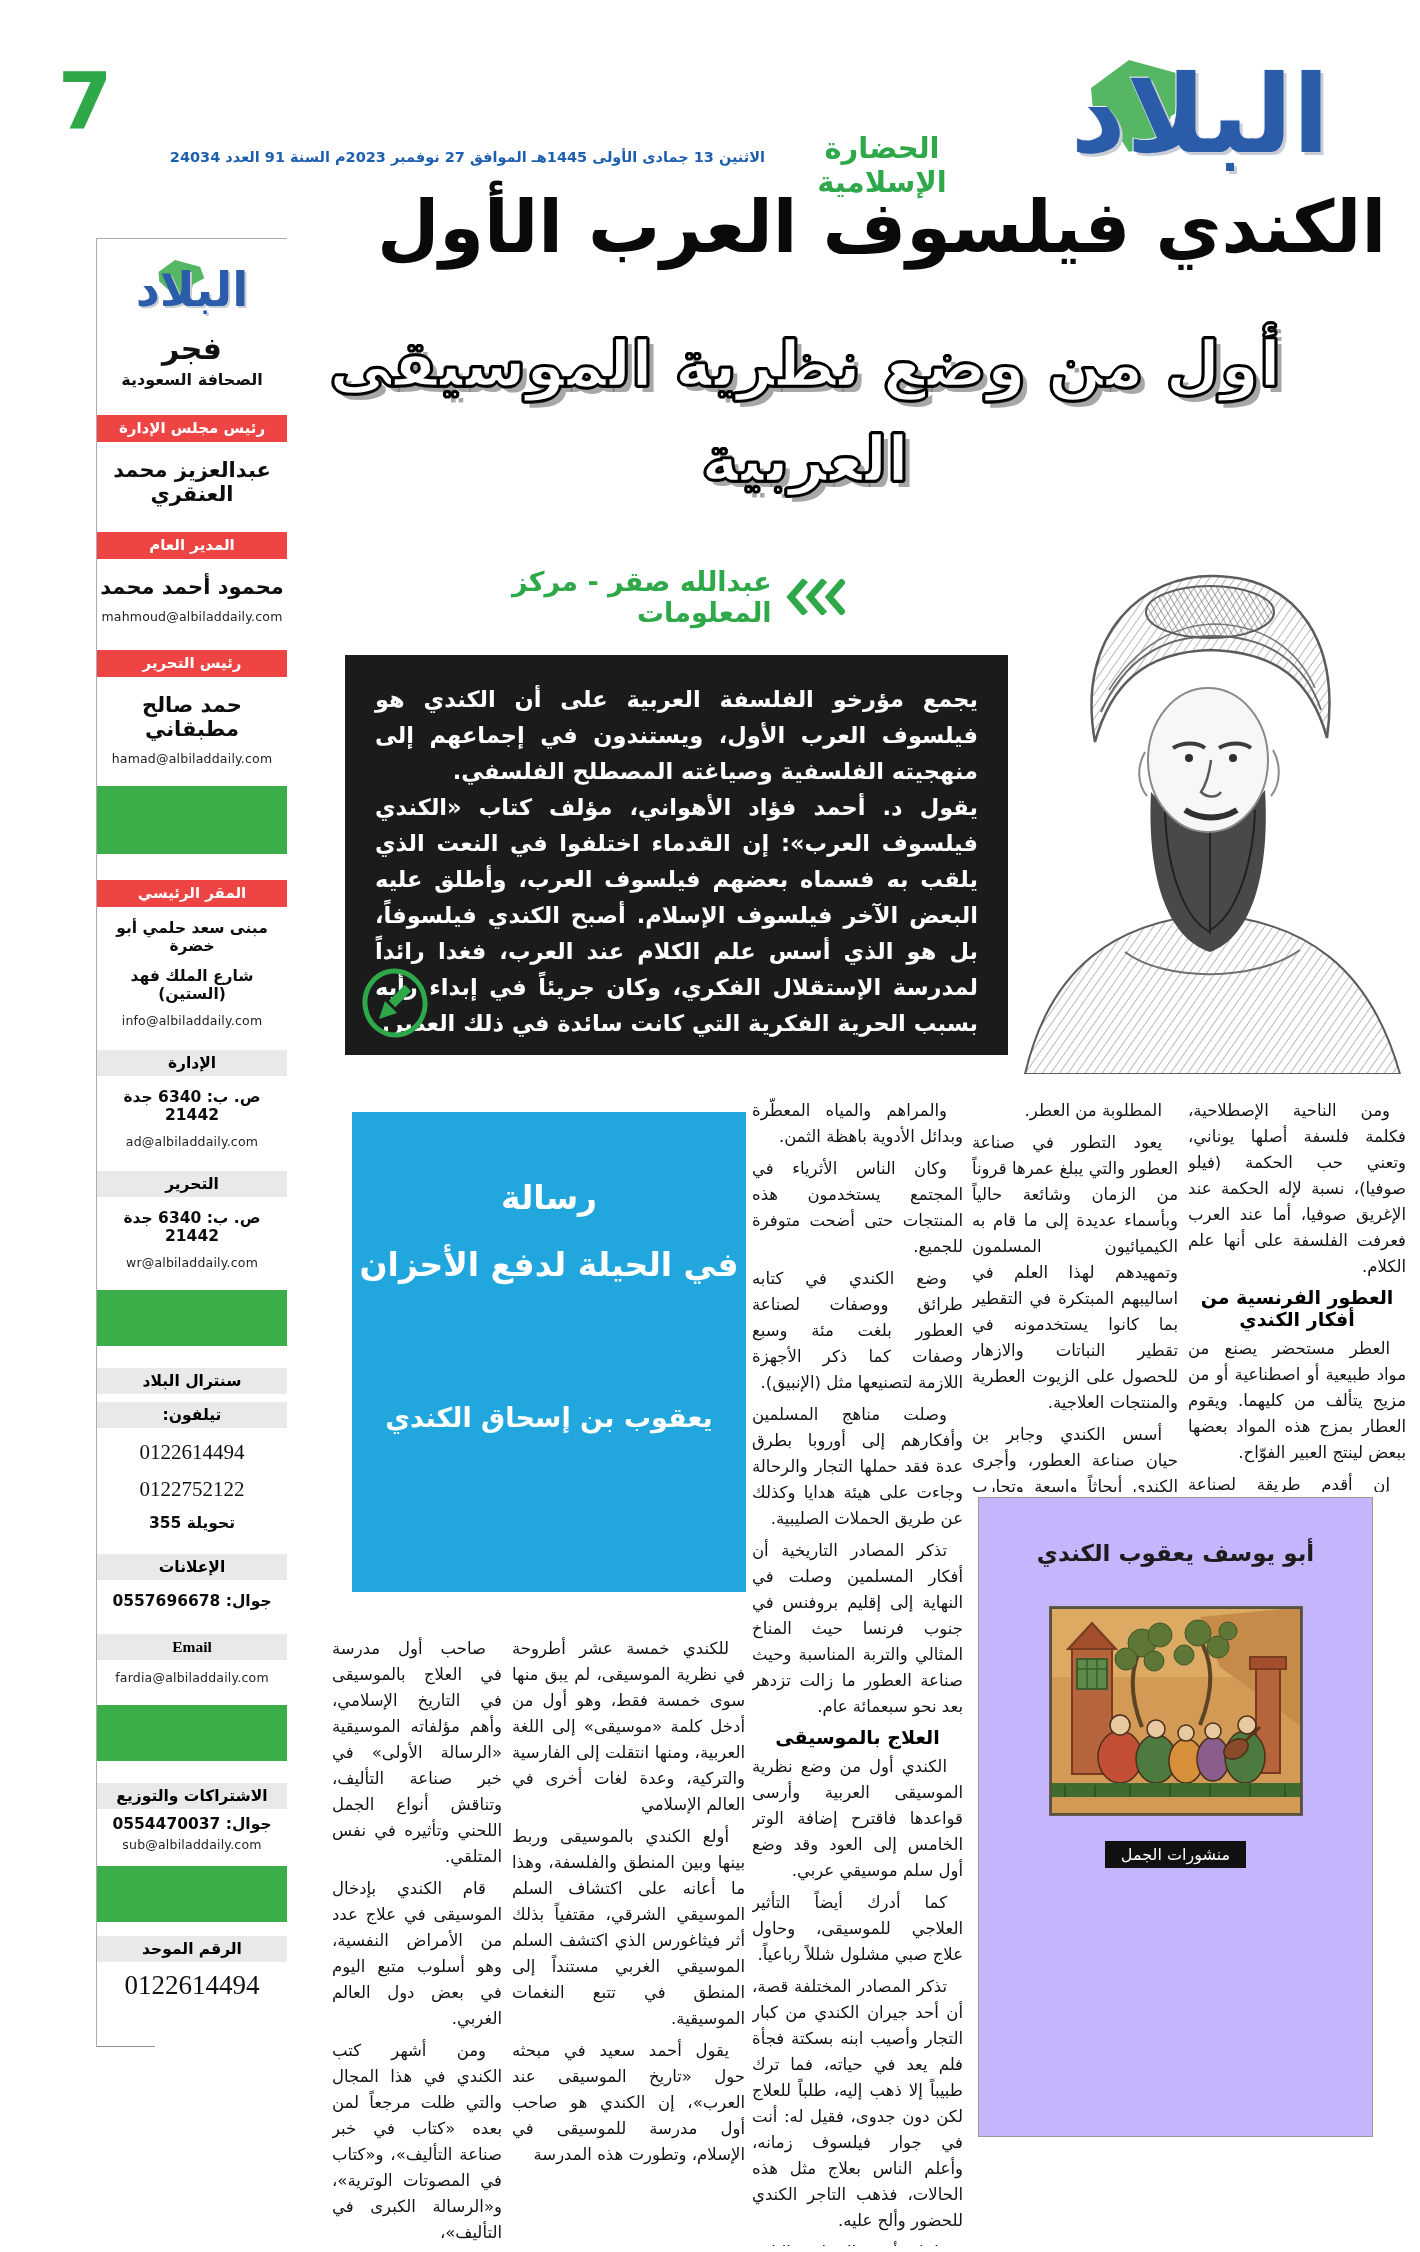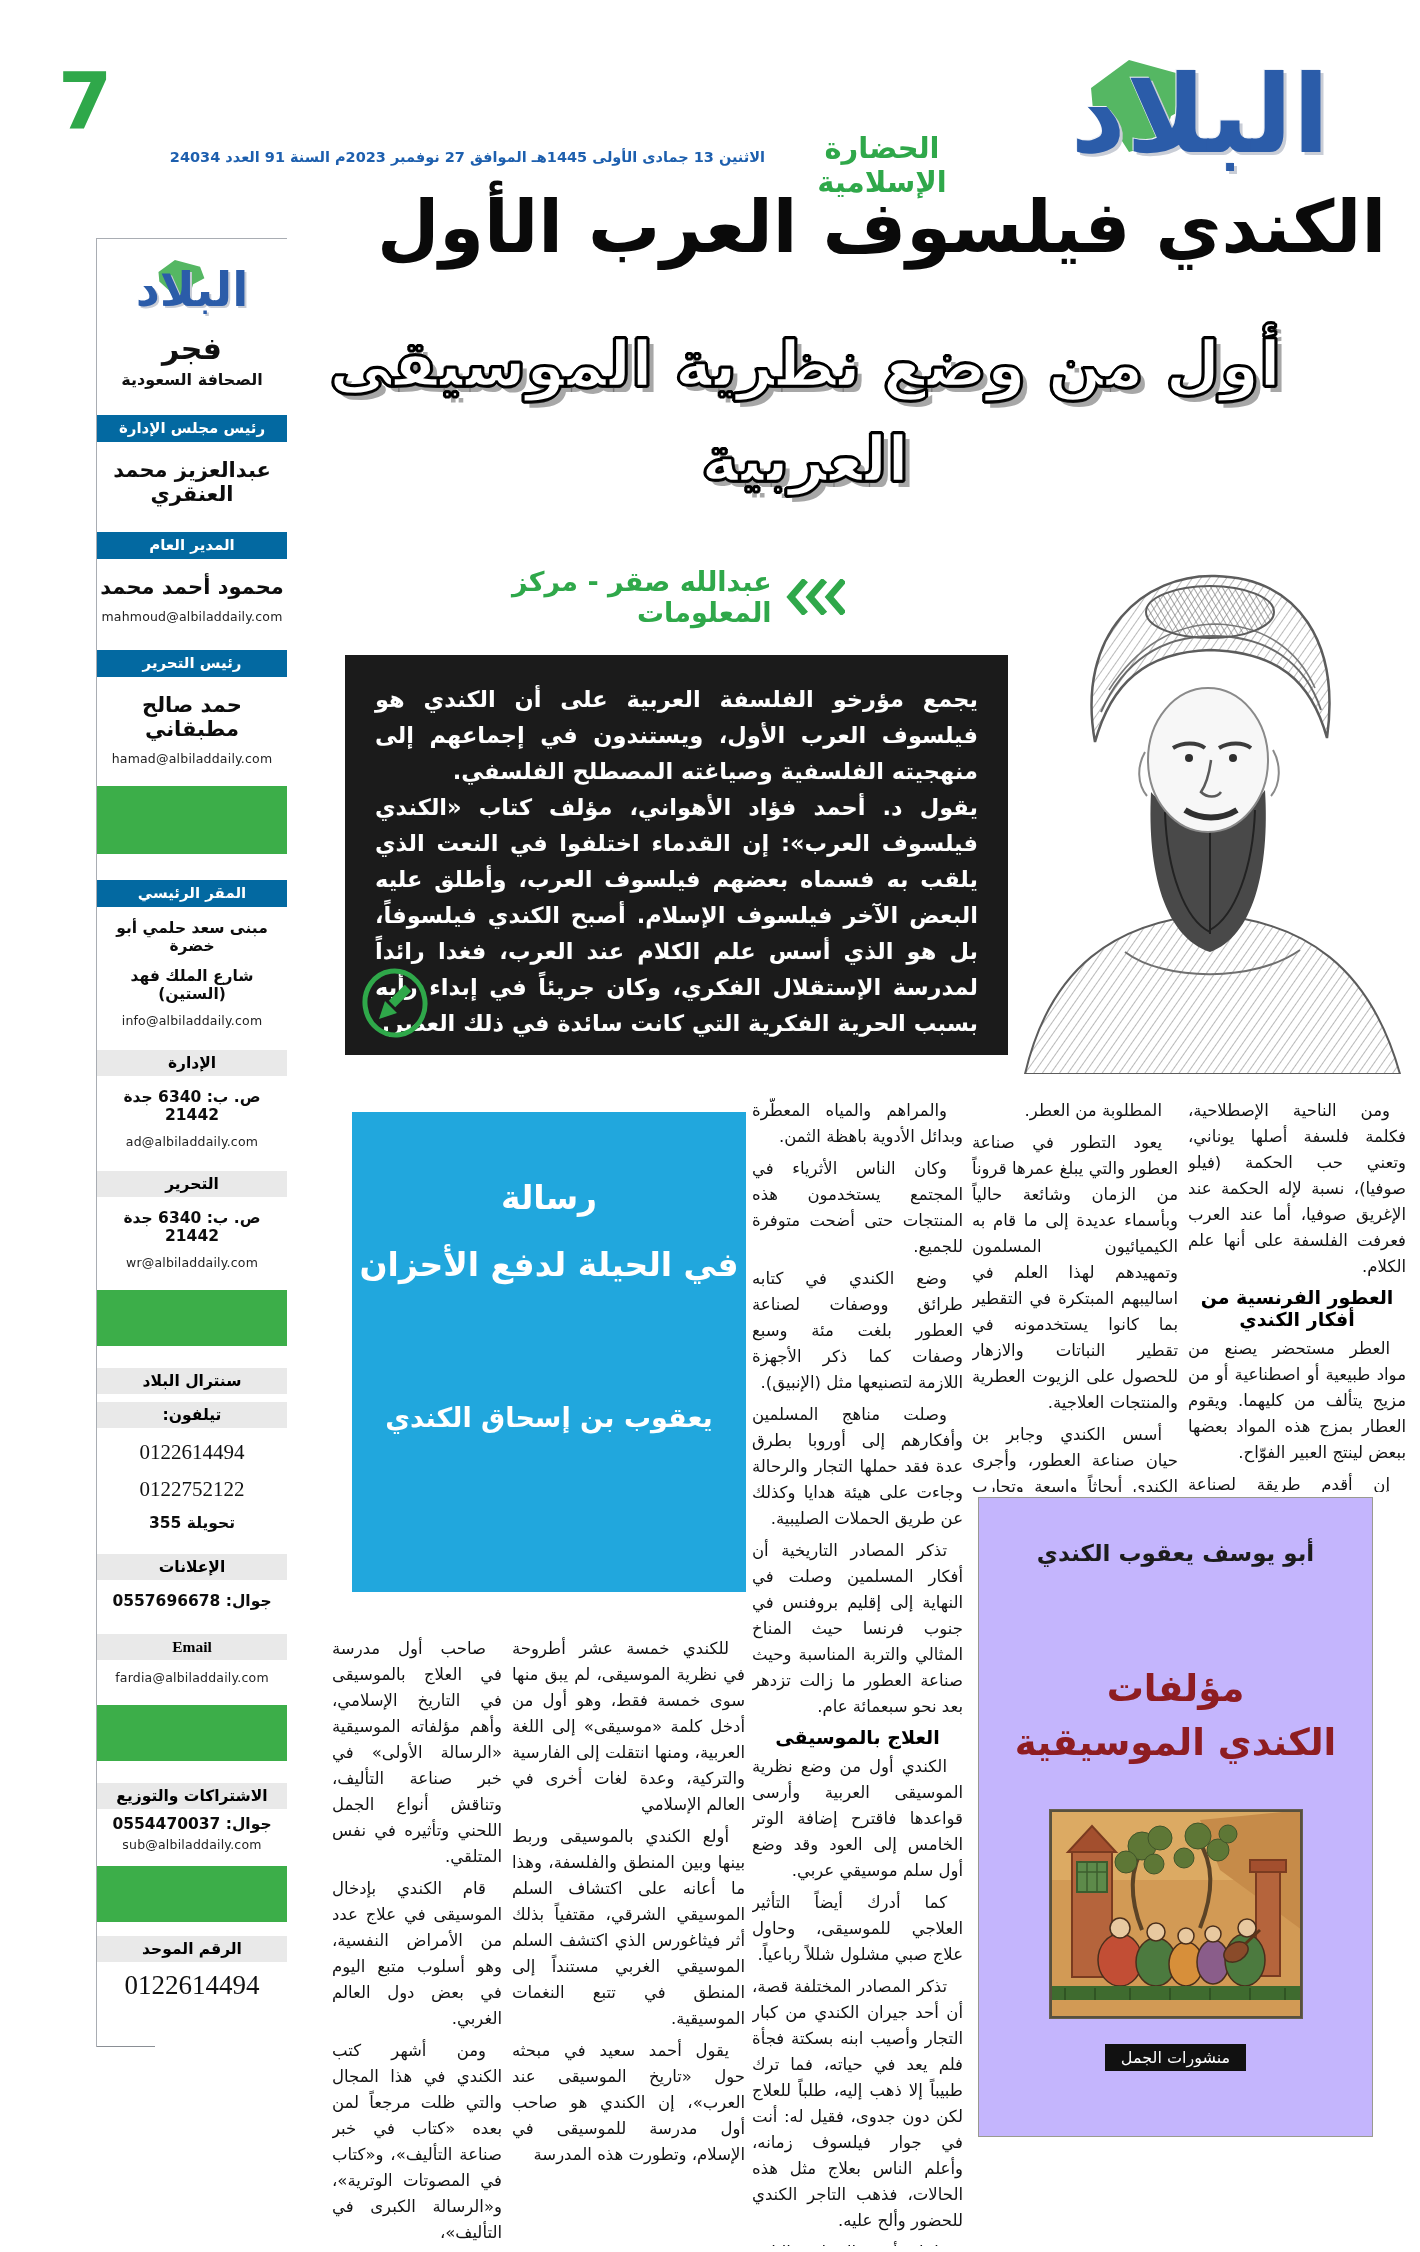--- a/index.html
+++ b/index.html
@@ -19,21 +19,21 @@
   .masthead{position:absolute;left:96px;top:238px;width:190px;height:1808px;
             border-left:1px solid #a9adb3;border-top:1px solid #a9adb3;
             display:flex;flex-direction:column;align-items:center;direction:rtl;text-align:center;}
   .masthead:after{content:"";position:absolute;left:0;bottom:0;width:58px;border-bottom:1px solid #8a8f95;}
   .mh-logo{position:relative;margin-top:16px;height:74px;width:100%;}
   .mh-logo .mh-logo-text{position:relative;z-index:2;font-size:47px;line-height:70px;font-weight:900;color:#2b5ca9;
             text-shadow:2px 2px 0 #c9cdd6;}
   .mh-logo svg{position:absolute;z-index:1;left:58px;top:2px;}
   .mh-tag1{font-size:30px;font-weight:900;color:#111;margin-top:2px;}
   .mh-tag2{font-size:16px;font-weight:bold;color:#111;margin-top:4px;}
-  .bar-blue{width:100%;background:#0369a1;color:#fff;font-size:15px;font-weight:bold;
+  .bar-blue{width:100%;background:#ef4444;color:#fff;font-size:15px;font-weight:bold;
             line-height:27px;margin-top:26px;}
   .bar-gray{width:100%;background:#e9e9e9;color:#000;font-size:15.5px;font-weight:bold;
             line-height:26px;margin-top:22px;}
   .mh-name{font-size:21px;font-weight:900;color:#0d0d0d;margin-top:16px;}
   .mh-line{font-size:15.5px;font-weight:bold;color:#0d0d0d;margin-top:12px;}
   .mh-email{font-size:12.5px;color:#222;margin-top:10px;direction:ltr;letter-spacing:.2px;}
   .mh-num{font-family:"Liberation Serif","DejaVu Serif",serif;font-size:21px;color:#111;margin-top:12px;direction:ltr;}
   .green-block{width:100%;height:68px;background:#3cae49;margin-top:20px;}
   .gb-sm{height:56px;}
   
@@ -263,24 +263,20 @@
   </div>
 
   <div class="risala">
     <div class="r1">رسالة</div>
     <div class="r2">في الحيلة لدفع الأحزان</div>
     <div class="r3">يعقوب بن إسحاق الكندي</div>
   </div>
 
   <div class="book">
     <div class="author">أبو يوسف يعقوب الكندي</div>
-    <div class="title">
-      <span>مؤلفات</span><br>
-      <span>الكندي الموسيقية</span>
-    </div>
     <div class="painting">
       <svg width="252" height="208" viewBox="0 0 252 208">
         <rect x="0" y="0" width="252" height="208" fill="#d29a55"></rect>
         <rect x="0" y="0" width="252" height="70" fill="#dcaa63"></rect>
         <path d="M150,10 L252,0 L252,120 L170,60 Z" fill="#c68b49"></path>
 
         <rect x="22" y="42" width="40" height="125" fill="#b5643c" stroke="#7a3b20" stroke-width="2"></rect>
         <polygon points="18,42 66,42 42,16" fill="#a34f2e" stroke="#7a3b20" stroke-width="2"></polygon>
         <rect x="27" y="52" width="30" height="30" fill="#5d8a4a" stroke="#3c5c2e" stroke-width="2"></rect>
         <line x1="27" y1="62" x2="57" y2="62" stroke="#3c5c2e" stroke-width="1.5"></line>

